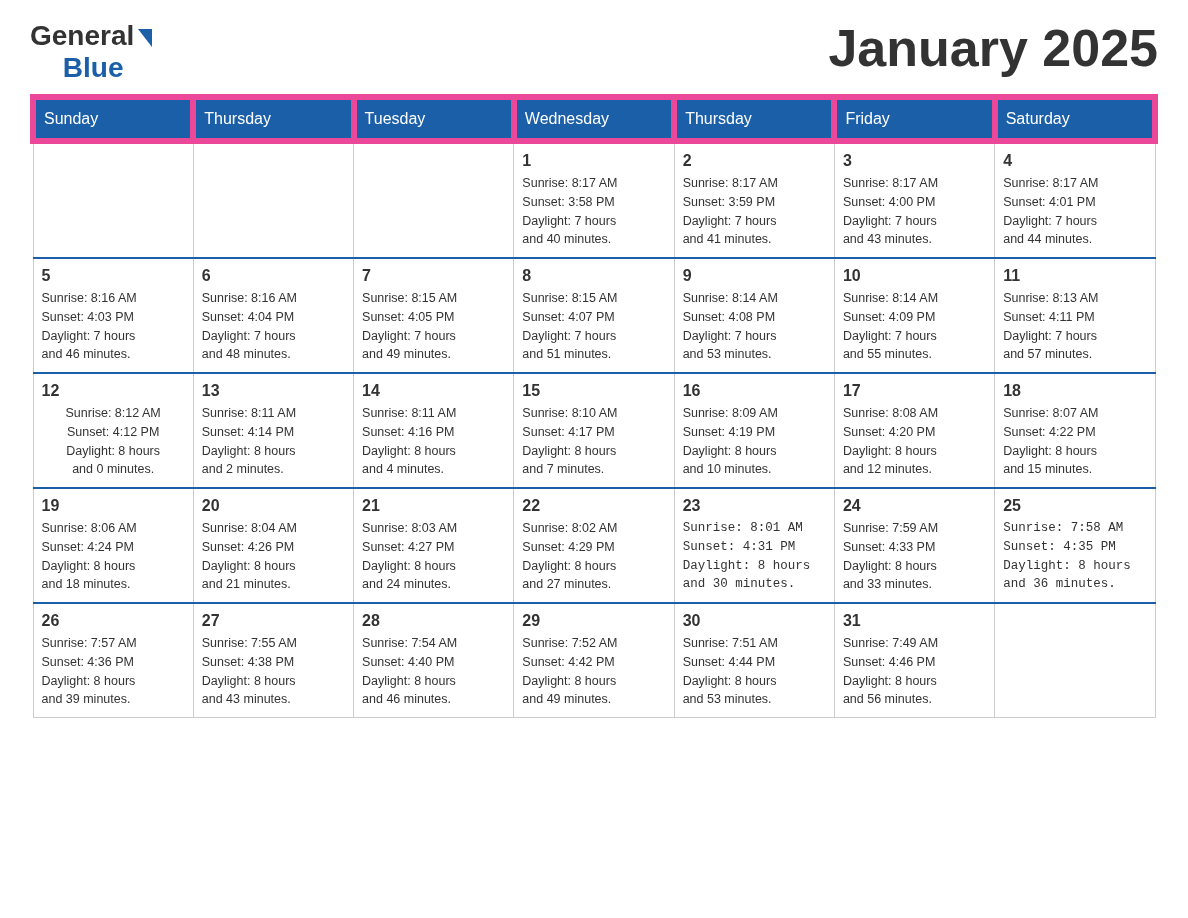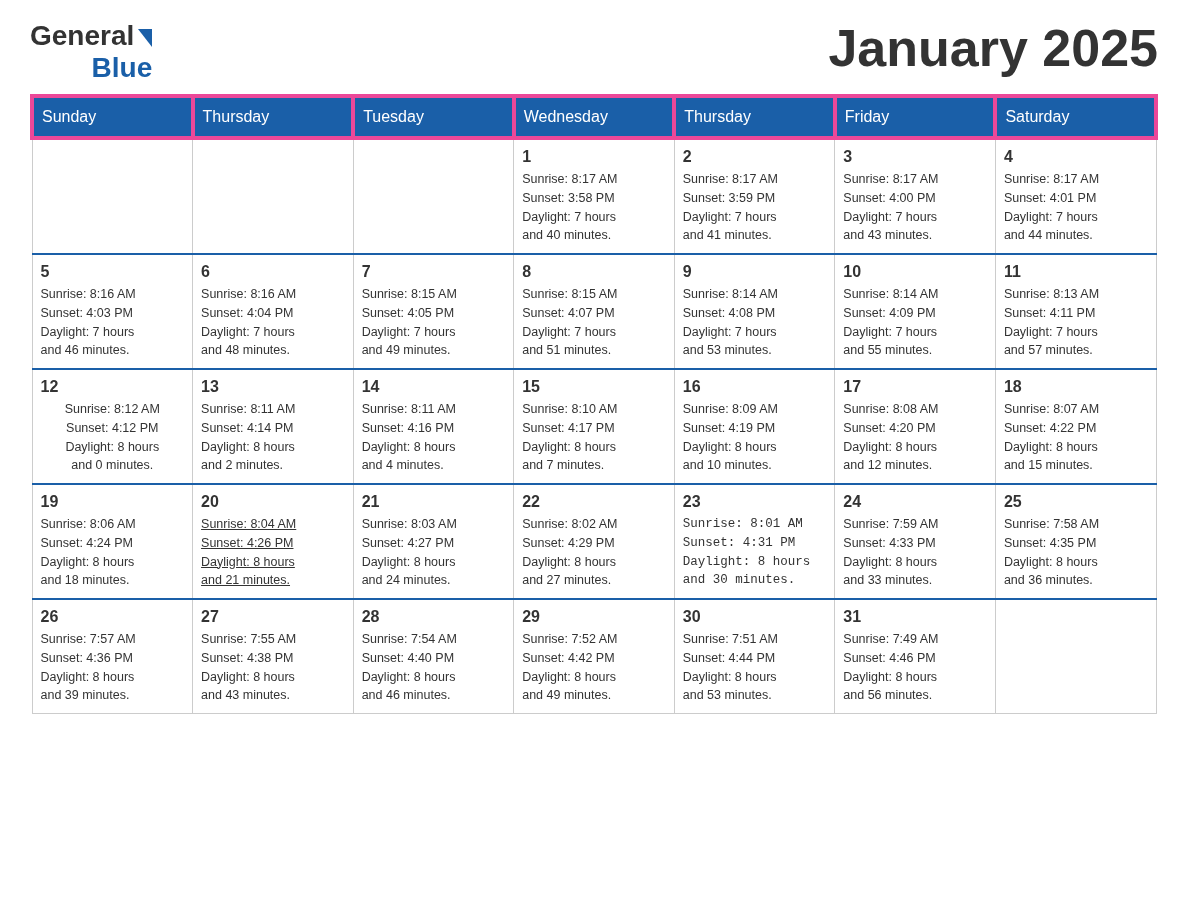--- a/index.html
+++ b/index.html
@@ -13,21 +13,21 @@
     }
     .header {
       display: flex;
       justify-content: space-between;
       align-items: flex-start;
       margin-bottom: 10px;
     }
     .logo {
       display: flex;
       flex-direction: column;
-      align-items: flex-end;
+      align-items: center;
     }
     .logo-top {
       display: flex;
       align-items: center;
     }
     .logo-general {
       font-size: 28px;
       font-weight: bold;
       color: #333;
     }
@@ -64,21 +64,21 @@
       border-collapse: collapse;
       margin-top: 10px;
     }
     .calendar thead tr th {
       background-color: #1a5fa8;
       color: #fff;
       font-size: 16px;
       font-weight: normal;
       padding: 10px 8px;
       text-align: left;
-      border: 4px solid #ec4899;
+      border: 6px solid #ec4899;
     }
     .calendar tbody tr td {
       vertical-align: top;
       padding: 8px 8px;
       border: 1px solid #ccc;
       border-top: 2px solid #1a5fa8;
       width: calc(100% / 7);
       min-height: 100px;
       font-size: 13px;
       color: #333;
@@ -267,21 +267,21 @@
       <tr>
         <td>
           <span class="day-number">19</span>
           <div class="day-info" style="white-space: pre-line;">Sunrise: 8:06 AM
 Sunset: 4:24 PM
 Daylight: 8 hours
 and 18 minutes.</div>
         </td>
         <td>
           <span class="day-number">20</span>
-          <div class="day-info" style="white-space: pre-line; text-decoration: underline;">Sunrise: 8:04 AM
+          <div class="day-info" style="white-space: pre-line;">Sunrise: 8:04 AM
 Sunset: 4:26 PM
 Daylight: 8 hours
 and 21 minutes.</div>
         </td>
         <td>
           <span class="day-number">21</span>
           <div class="day-info" style="white-space: pre-line;">Sunrise: 8:03 AM
 Sunset: 4:27 PM
 Daylight: 8 hours
 and 24 minutes.</div>
@@ -302,21 +302,21 @@
         </td>
         <td>
           <span class="day-number">24</span>
           <div class="day-info" style="white-space: pre-line;">Sunrise: 7:59 AM
 Sunset: 4:33 PM
 Daylight: 8 hours
 and 33 minutes.</div>
         </td>
         <td>
           <span class="day-number">25</span>
-          <div class="day-info" style="white-space: pre-line;">Sunrise: 7:58 AM
+          <div class="day-info" style="white-space: pre-line; font-family: Liberation Mono, monospace;">Sunrise: 7:58 AM
 Sunset: 4:35 PM
 Daylight: 8 hours
 and 36 minutes.</div>
         </td>
       </tr>
       <tr>
         <td>
           <span class="day-number">26</span>
           <div class="day-info" style="white-space: pre-line;">Sunrise: 7:57 AM
 Sunset: 4:36 PM

